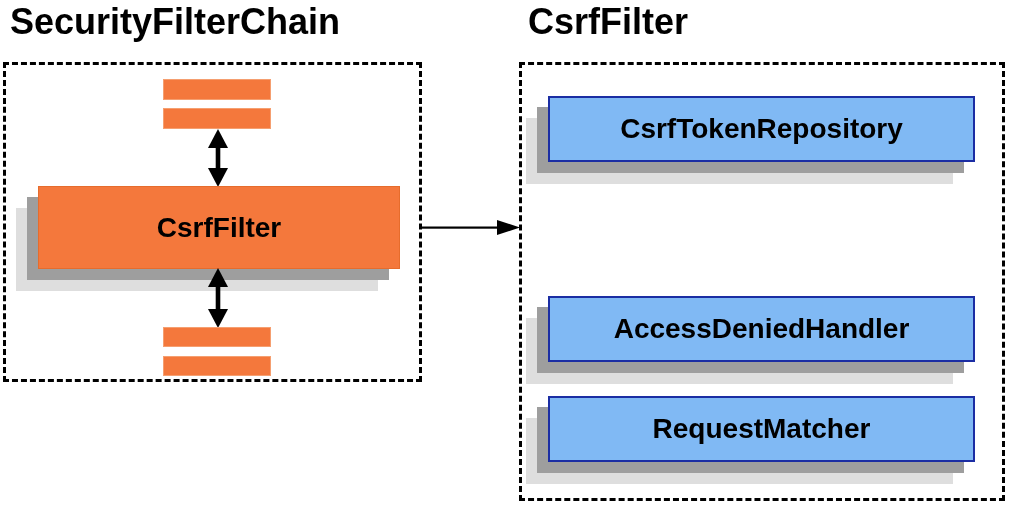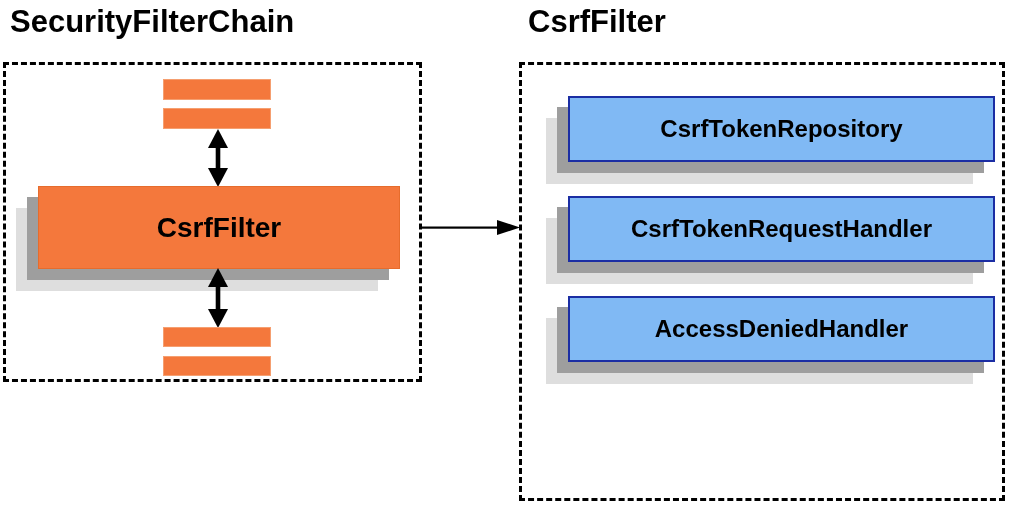--- a/index.html
+++ b/index.html
@@ -21,21 +21,21 @@
   }
   .canvas {
     position: relative;
     width: 1010px;
     height: 505px;
     background: #ffffff;
     overflow: hidden;
   }
   .diagram-title {
     position: absolute;
-    font-size: 31px;
+    font-size: 36px;
     font-weight: 700;
     color: #000;
     white-space: nowrap;
     line-height: 34px;
   }
   .title-left { left: 10px; top: 5px; }
   .title-right { left: 528px; top: 5px; }
 
   .dashed-group {
     position: absolute;
@@ -88,30 +88,30 @@
     position: absolute;
     left: 422px;
     top: 217px;
     width: 98px;
     height: 21px;
     color: var(--arrow-black);
   }
 
   .component-box {
     position: absolute;
-    left: 46px;
+    left: 26px;
     width: 427px;
     height: 66px;
     background: var(--blue-fill);
     border: 2px solid var(--blue-border);
     box-shadow: -11px 11px 0 var(--shadow-dark), -22px 22px 0 var(--shadow-light);
     display: flex;
     align-items: center;
     justify-content: center;
-    font-size: 24px;
+    font-size: 28px;
     font-weight: 700;
     color: #000;
     white-space: nowrap;
   }
   .comp-0 { top: 31px; }
   .comp-1 { top: 131px; }
   .comp-2 { top: 231px; text-align: right; }
   .comp-3 { top: 331px; }
 
   svg { display: block; }
@@ -150,19 +150,19 @@
 
   <svg class="h-arrow" viewBox="0 0 98 21" preserveAspectRatio="none">
     <rect x="0" y="9.5" width="78" height="2.2" fill="currentColor"></rect>
     <polygon points="98,10.5 75,3 75,18" fill="currentColor"></polygon>
   </svg>
 
   <div class="dashed-group group-right">
 
     <div class="component-box comp-0">CsrfTokenRepository</div>
 
-    <div class="component-box comp-1">CsrfTokenRequestHandler</div>
 
     <div class="component-box comp-2">AccessDeniedHandler</div>
 
+    <div class="component-box comp-3">RequestMatcher</div>
   </div>
 
 </div>
 
 </body></html>

